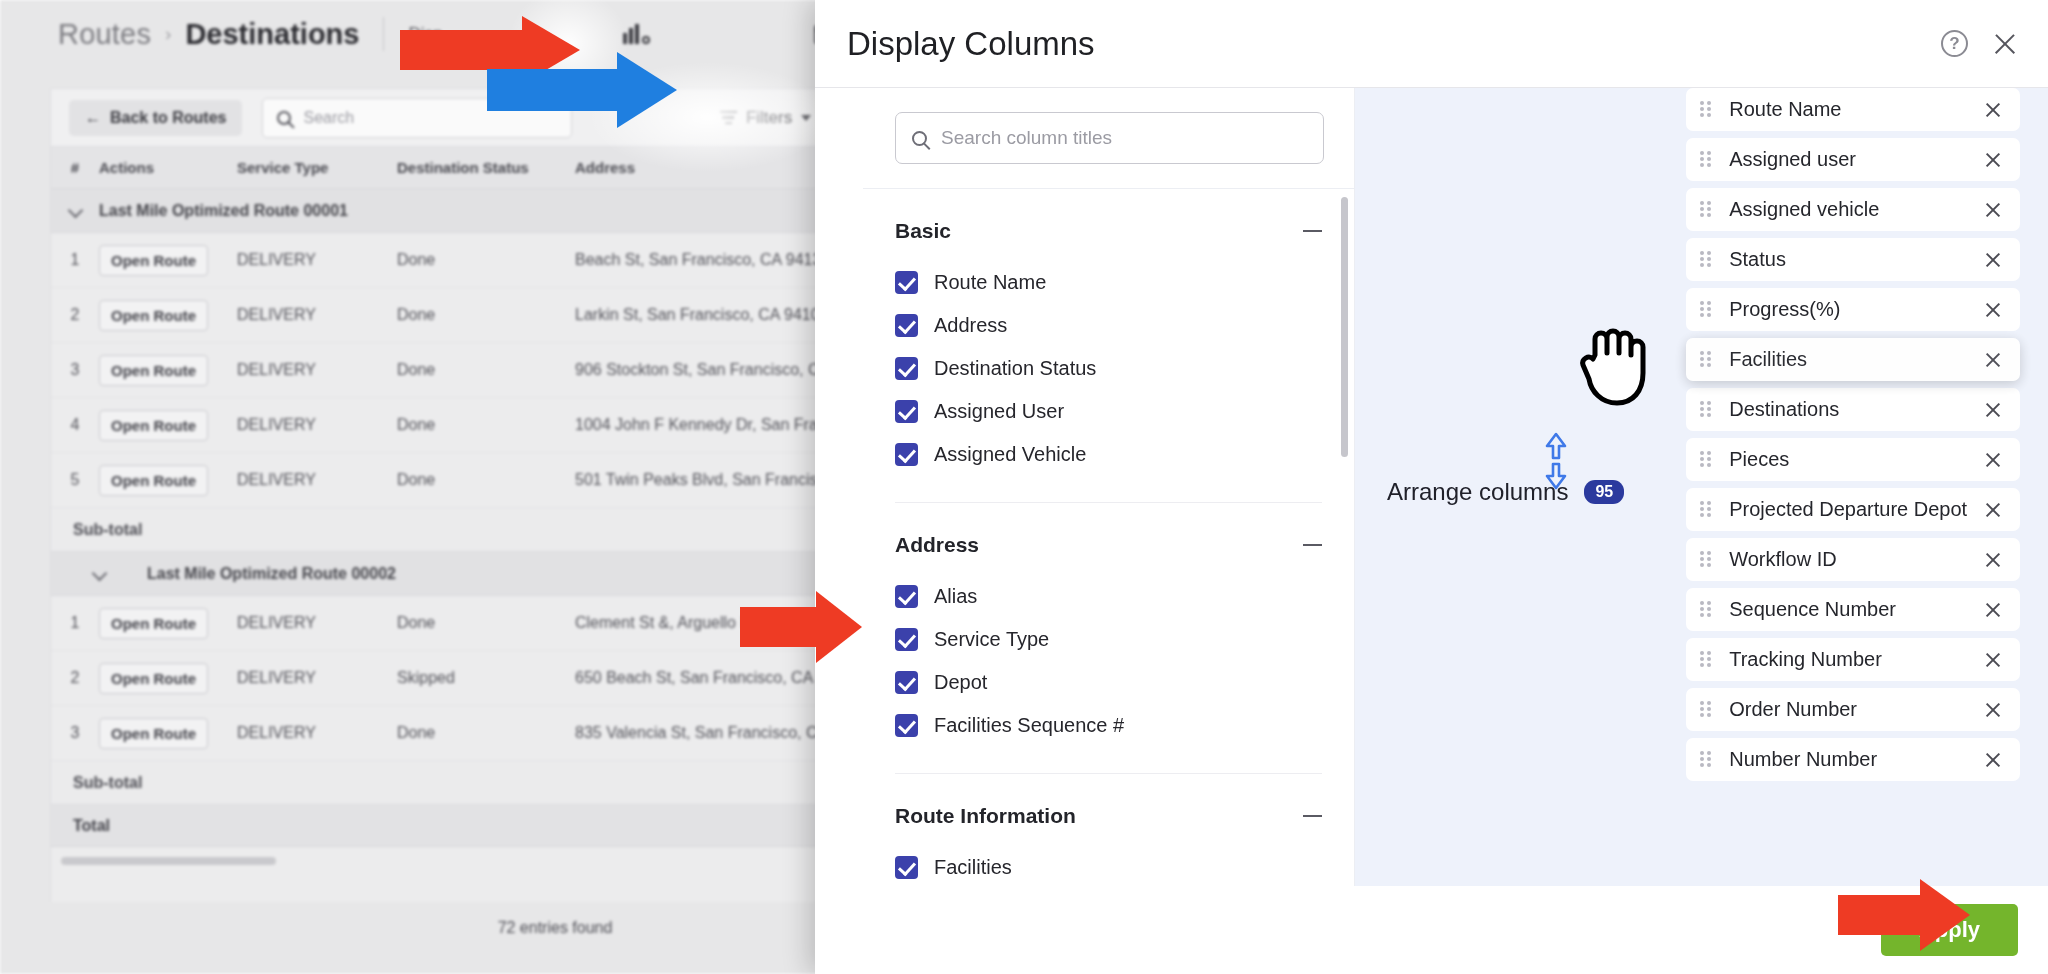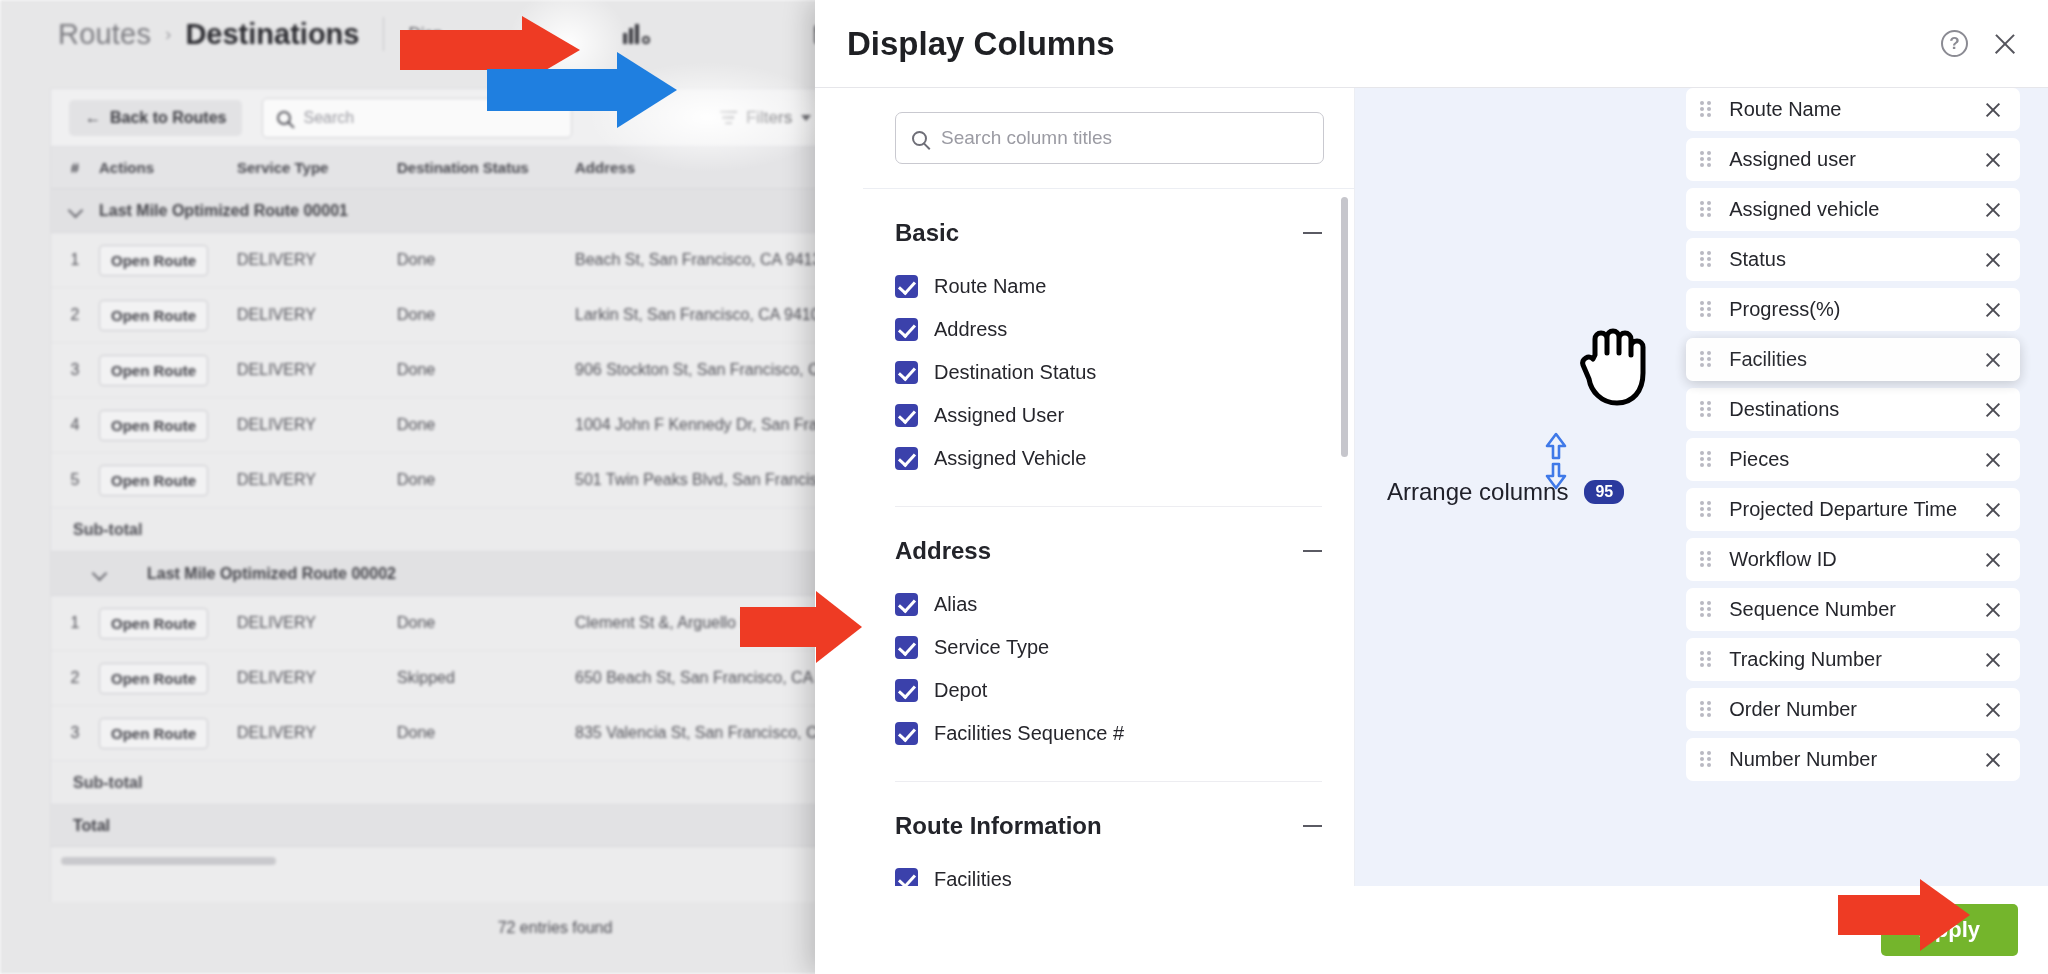--- a/index.html
+++ b/index.html
@@ -81,21 +81,21 @@
   
   #drawer {
     position: absolute; right: 0; top: 0; width: 1233px; height: 974px;
     background: #ffffff; box-shadow: -6px 0 26px rgba(0,0,0,.20);
     display: flex; flex-direction: column;
   }
   .drawer-head {
     height: 88px; flex: none; display: flex; align-items: center;
     padding: 0 30px 0 32px; border-bottom: 1px solid #e6e6ea;
   }
-  .drawer-title { font-size: 33px; color: #1f2024; font-weight: 700; flex: 1; }
+  .drawer-title { font-size: 33px; color: #1f2024; font-weight: 400; flex: 1; }
   .head-icons { display: flex; align-items: center; gap: 24px; }
   .help-icon {
     width: 27px; height: 27px; border-radius: 50%; border: 2px solid #8b8b93;
     color: #8b8b93; font-size: 17px; display: flex; align-items: center; justify-content: center; font-weight: 700;
   }
   .close-icon { position: relative; width: 26px; height: 26px; }
   .close-icon:before, .close-icon:after {
     content:''; position:absolute; left:0; top:12px; width:26px; height:2.4px; background:#55555d;
   }
   .close-icon:before { transform: rotate(45deg); }
@@ -116,21 +116,21 @@
     border: none; outline: none; font-size: 19px; color: #2a2a30; width: 100%;
     font-family: "Liberation Sans", sans-serif; background: transparent;
   }
   .col-search input::placeholder { color: #9b9ba3; }
 
   .groups-scroll { flex: 1; overflow: hidden; position: relative; border-top: 1px solid #eceef3; }
   .groups-inner { padding: 0 32px; }
   .cgroup { padding: 30px 0 26px 0; border-bottom: 1px solid #ededf1; }
   .cgroup:last-child { border-bottom: none; }
   .cgroup-head { display: flex; align-items: center; justify-content: space-between; margin-bottom: 18px; }
-  .cgroup-title { font-size: 24px; font-weight: 700; color: #23242a; }
+  .cgroup-title { font-size: 21px; font-weight: 700; color: #23242a; }
   .minus { width: 19px; height: 2.6px; background: #5a5a63; }
   .cb-item { display: flex; align-items: center; gap: 16px; height: 43px; }
   .cb {
     width: 23px; height: 23px; border-radius: 4px; flex: none; position: relative;
   }
   .cb.on { background: #3b41ab; }
   .cb.on:after {
     content:''; position:absolute; left:7px; top:3px; width:7px; height:13px;
     border-right: 3px solid #fff; border-bottom: 3px solid #fff; transform: rotate(42deg);
   }
@@ -524,21 +524,21 @@
           </div>
           <div class="arow">
             <span class="grip">
                 <i></i>
                 <i></i>
                 <i></i>
                 <i></i>
                 <i></i>
                 <i></i>
               </span>
-            <span class="arow-label">Projected Departure Time</span>
+            <span class="arow-label">Projected Departure Depot</span>
             <span class="x"></span>
           </div>
           <div class="arow">
             <span class="grip">
                 <i></i>
                 <i></i>
                 <i></i>
                 <i></i>
                 <i></i>
                 <i></i>

